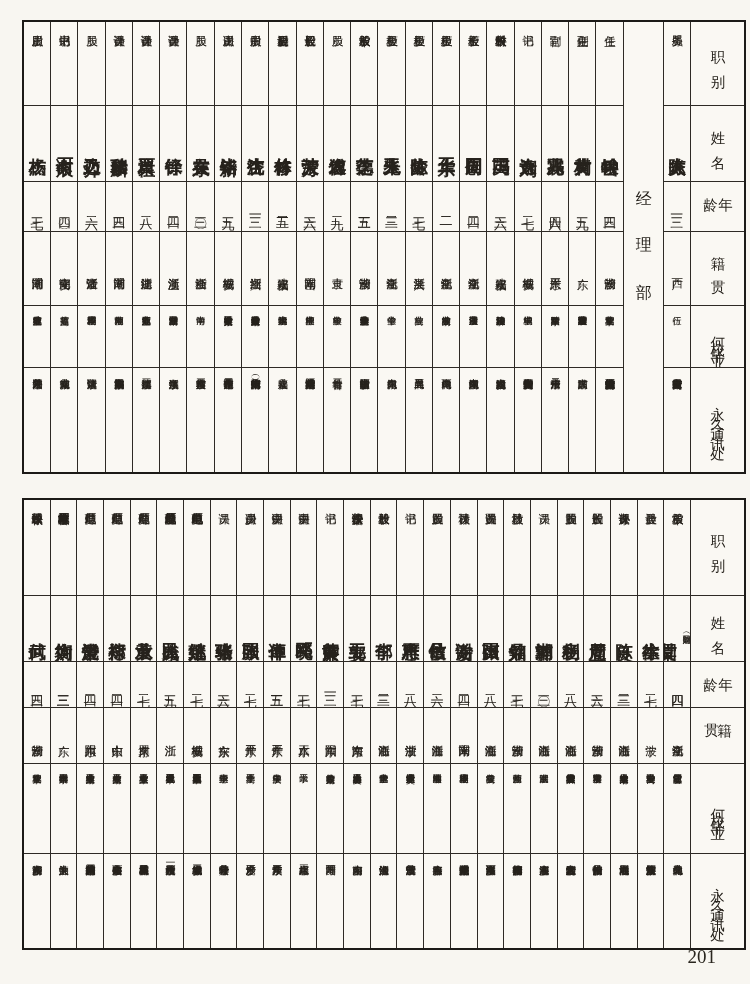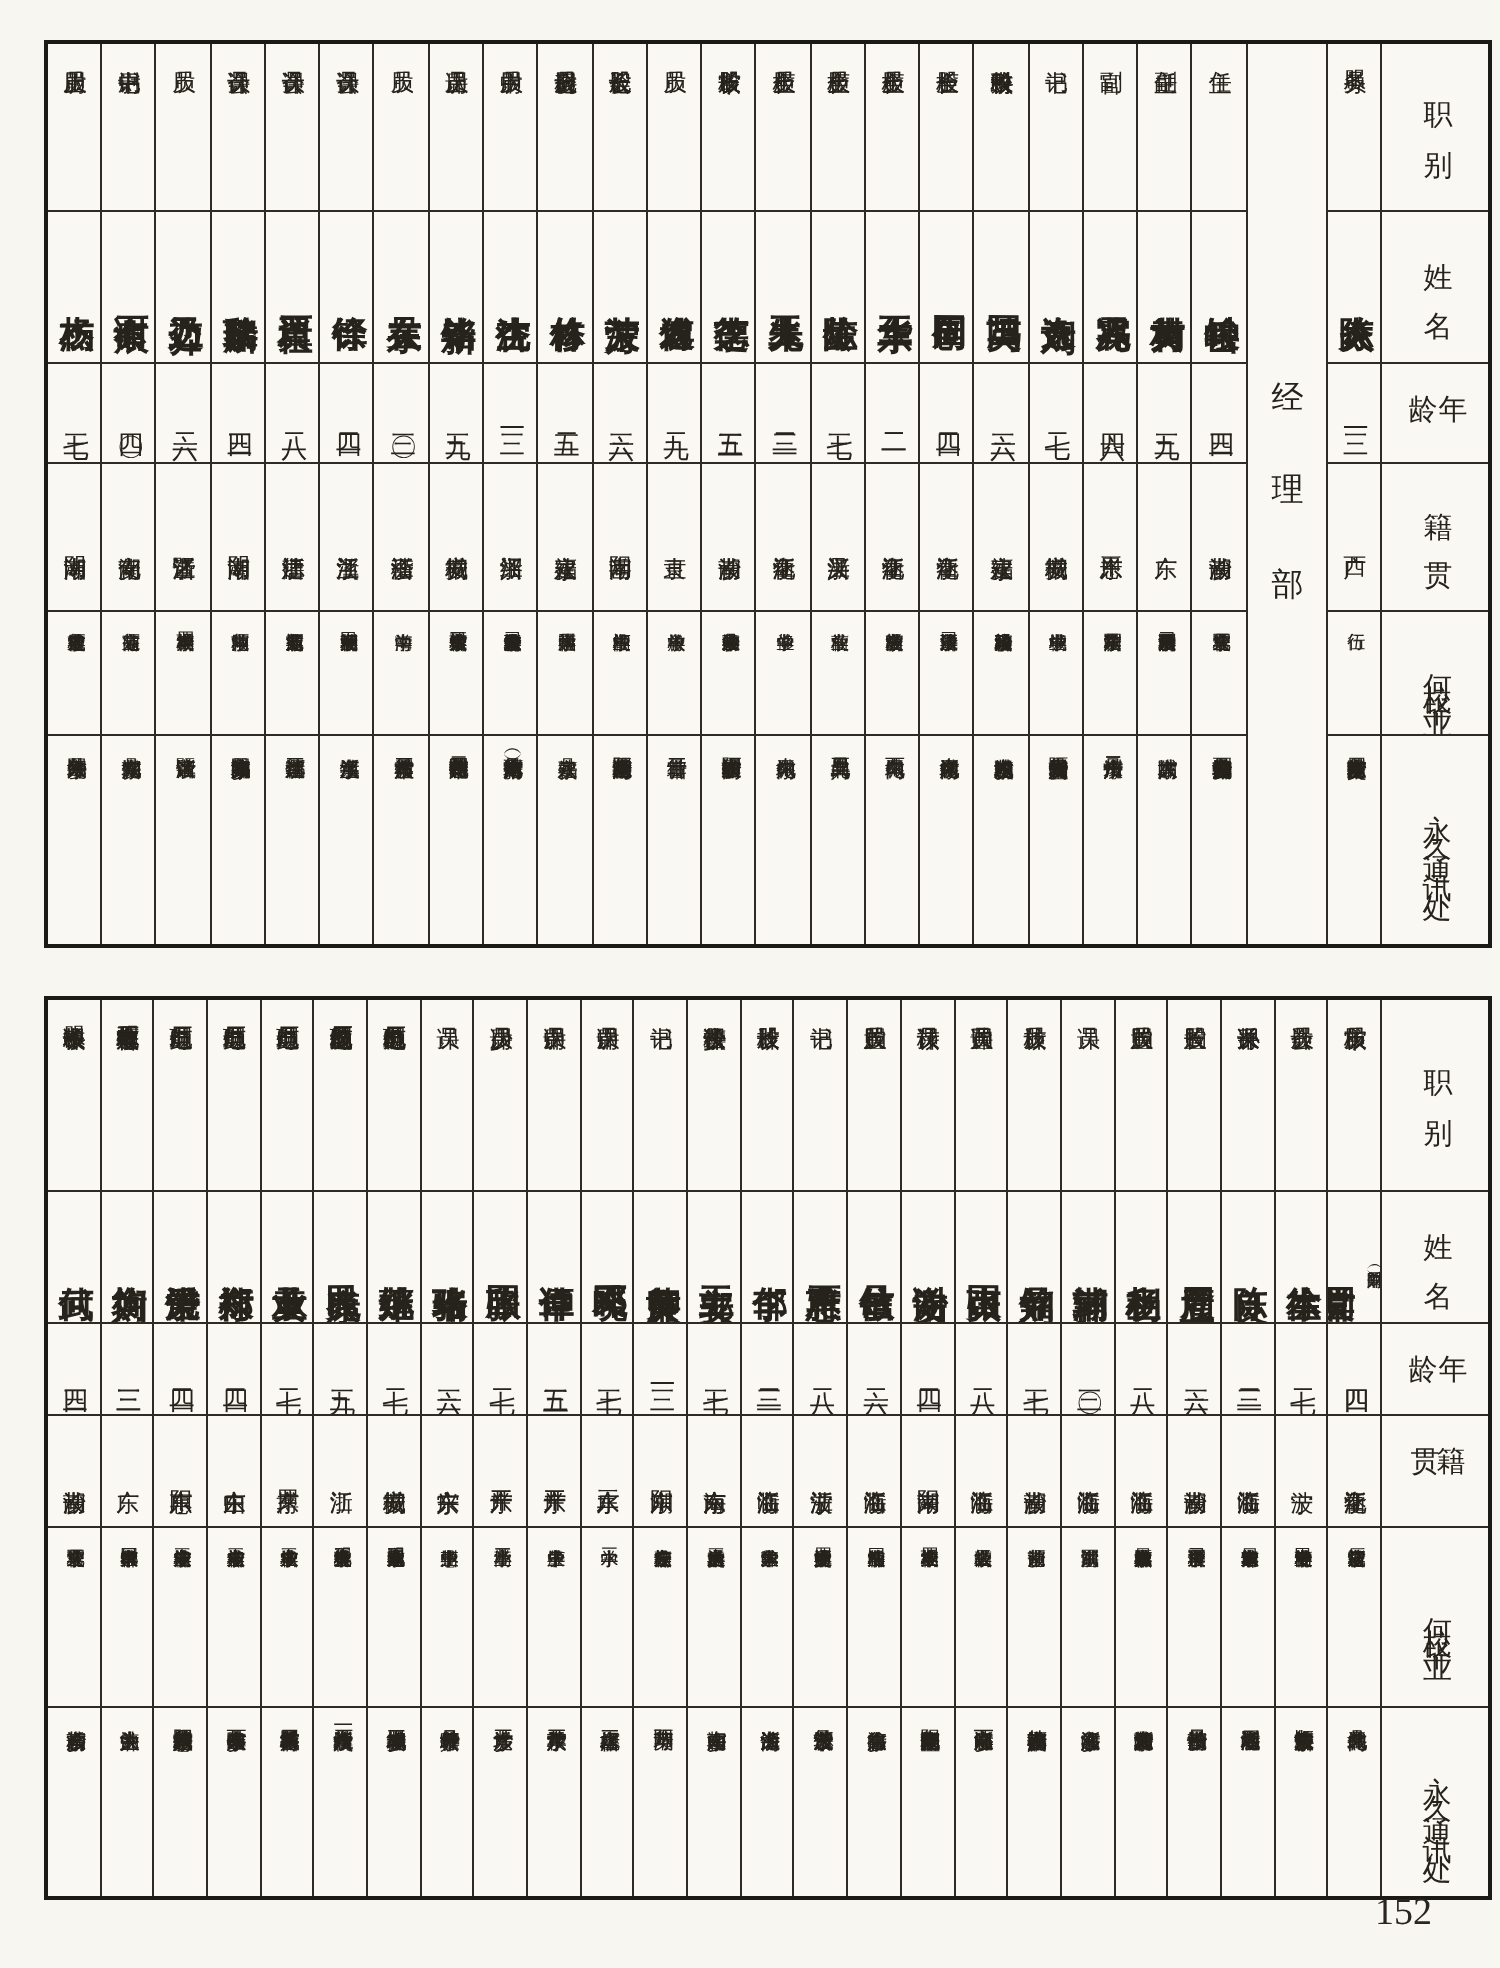--- a/index.html
+++ b/index.html
@@ -1066,14 +1066,14 @@
           <span class="vtext">湖南长沙</span>
         </div>
         <div class="cell c-school fill" style="height: 90px;">
           <span class="vtext">北京军需学校毕业</span>
         </div>
         <div class="cell c-addr fill" style="height: 94px;">
           <span class="vtext">湖南长沙东乡高桥</span>
         </div>
       </div>
     </div>
-  <div class="page-number">152</div>
+  <div class="page-number">201</div>
 </div>
 
 </body></html>

